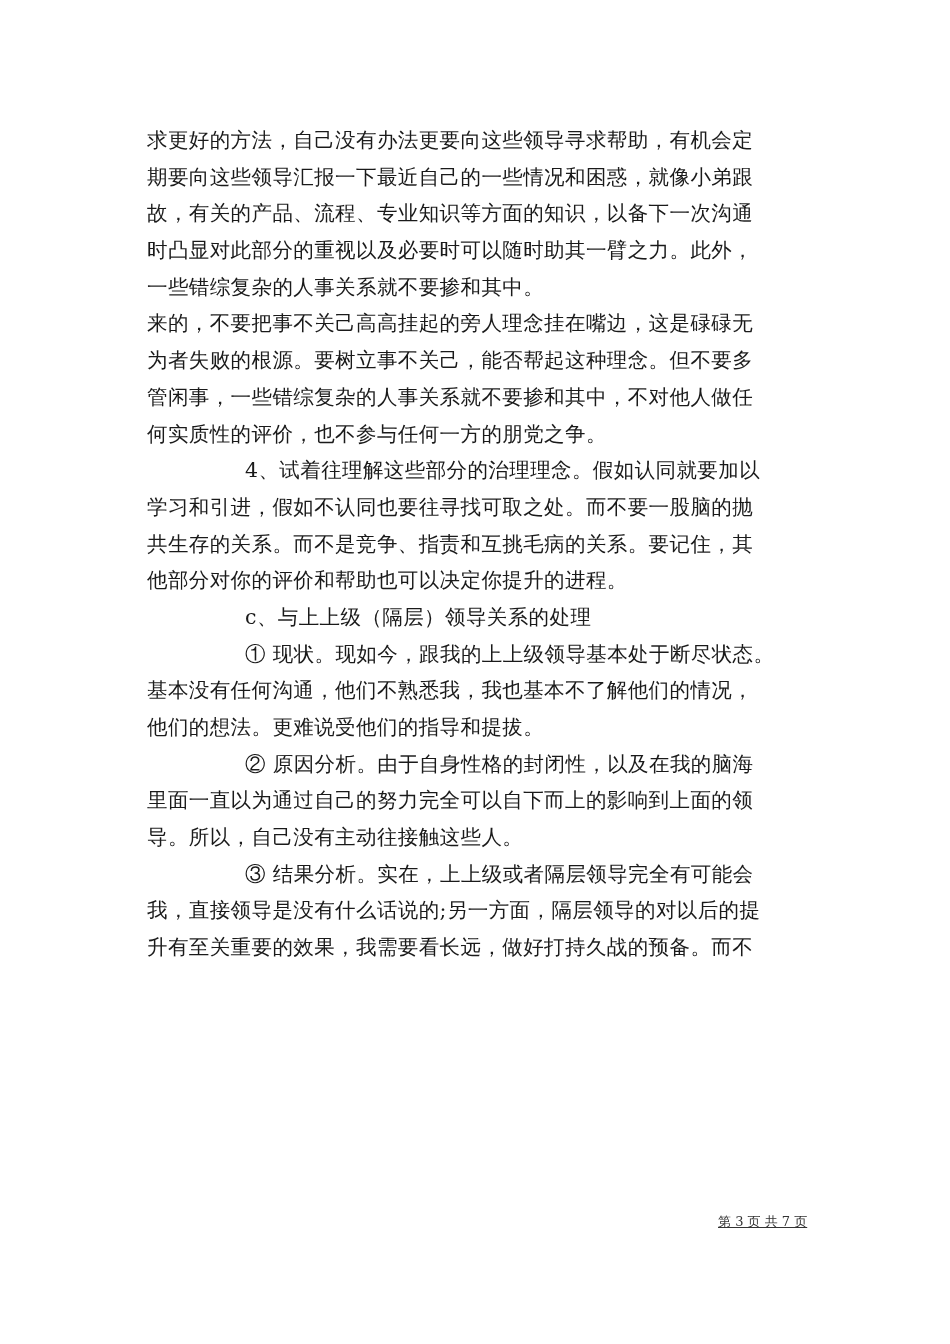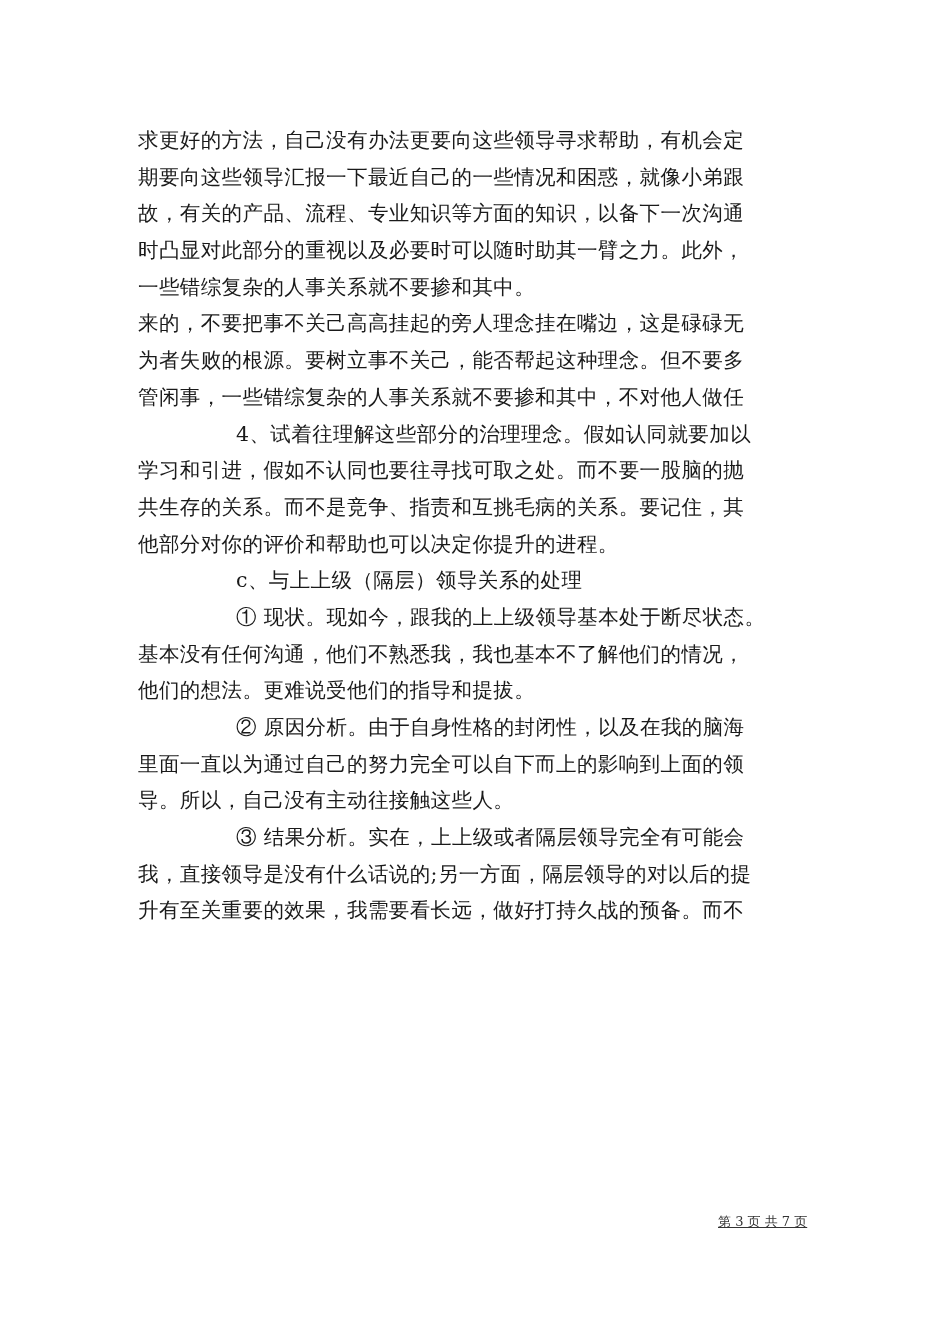--- a/index.html
+++ b/index.html
@@ -10,21 +10,21 @@
     body {
       width: 950px;
       height: 1344px;
       position: relative;
       overflow: hidden;
       font-family: "DejaVu Serif", "Liberation Serif", serif;
       color: #1a1a1a;
     }
     .page {
       position: absolute;
-      left: 138px;
+      left: 147px;
       top: 122px;
       width: 665px;
     }
     .line {
       height: 36.7px;
       line-height: 36.7px;
       font-size: 20.5px;
       white-space: nowrap;
       letter-spacing: 0.4px;
     }
@@ -47,20 +47,21 @@
 
 <div class="page" id="doc">
     <div class="line">求更好的方法，自己没有办法更要向这些领导寻求帮助，有机会定</div>
     <div class="line">期要向这些领导汇报一下最近自己的一些情况和困惑，就像小弟跟</div>
     <div class="line">故，有关的产品、流程、专业知识等方面的知识，以备下一次沟通</div>
     <div class="line">时凸显对此部分的重视以及必要时可以随时助其一臂之力。此外，</div>
     <div class="line">一些错综复杂的人事关系就不要掺和其中。</div>
     <div class="line">来的，不要把事不关己高高挂起的旁人理念挂在嘴边，这是碌碌无</div>
     <div class="line">为者失败的根源。要树立事不关己，能否帮起这种理念。但不要多</div>
     <div class="line">管闲事，一些错综复杂的人事关系就不要掺和其中，不对他人做任</div>
+    <div class="line">何实质性的评价，也不参与任何一方的朋党之争。</div>
     <div class="line indent">4、试着往理解这些部分的治理理念。假如认同就要加以</div>
     <div class="line">学习和引进，假如不认同也要往寻找可取之处。而不要一股脑的抛</div>
     <div class="line">共生存的关系。而不是竞争、指责和互挑毛病的关系。要记住，其</div>
     <div class="line">他部分对你的评价和帮助也可以决定你提升的进程。</div>
     <div class="line indent">c、与上上级（隔层）领导关系的处理</div>
     <div class="line indent">① 现状。现如今，跟我的上上级领导基本处于断尽状态。</div>
     <div class="line">基本没有任何沟通，他们不熟悉我，我也基本不了解他们的情况，</div>
     <div class="line">他们的想法。更难说受他们的指导和提拔。</div>
     <div class="line indent">② 原因分析。由于自身性格的封闭性，以及在我的脑海</div>
     <div class="line">里面一直以为通过自己的努力完全可以自下而上的影响到上面的领</div>

